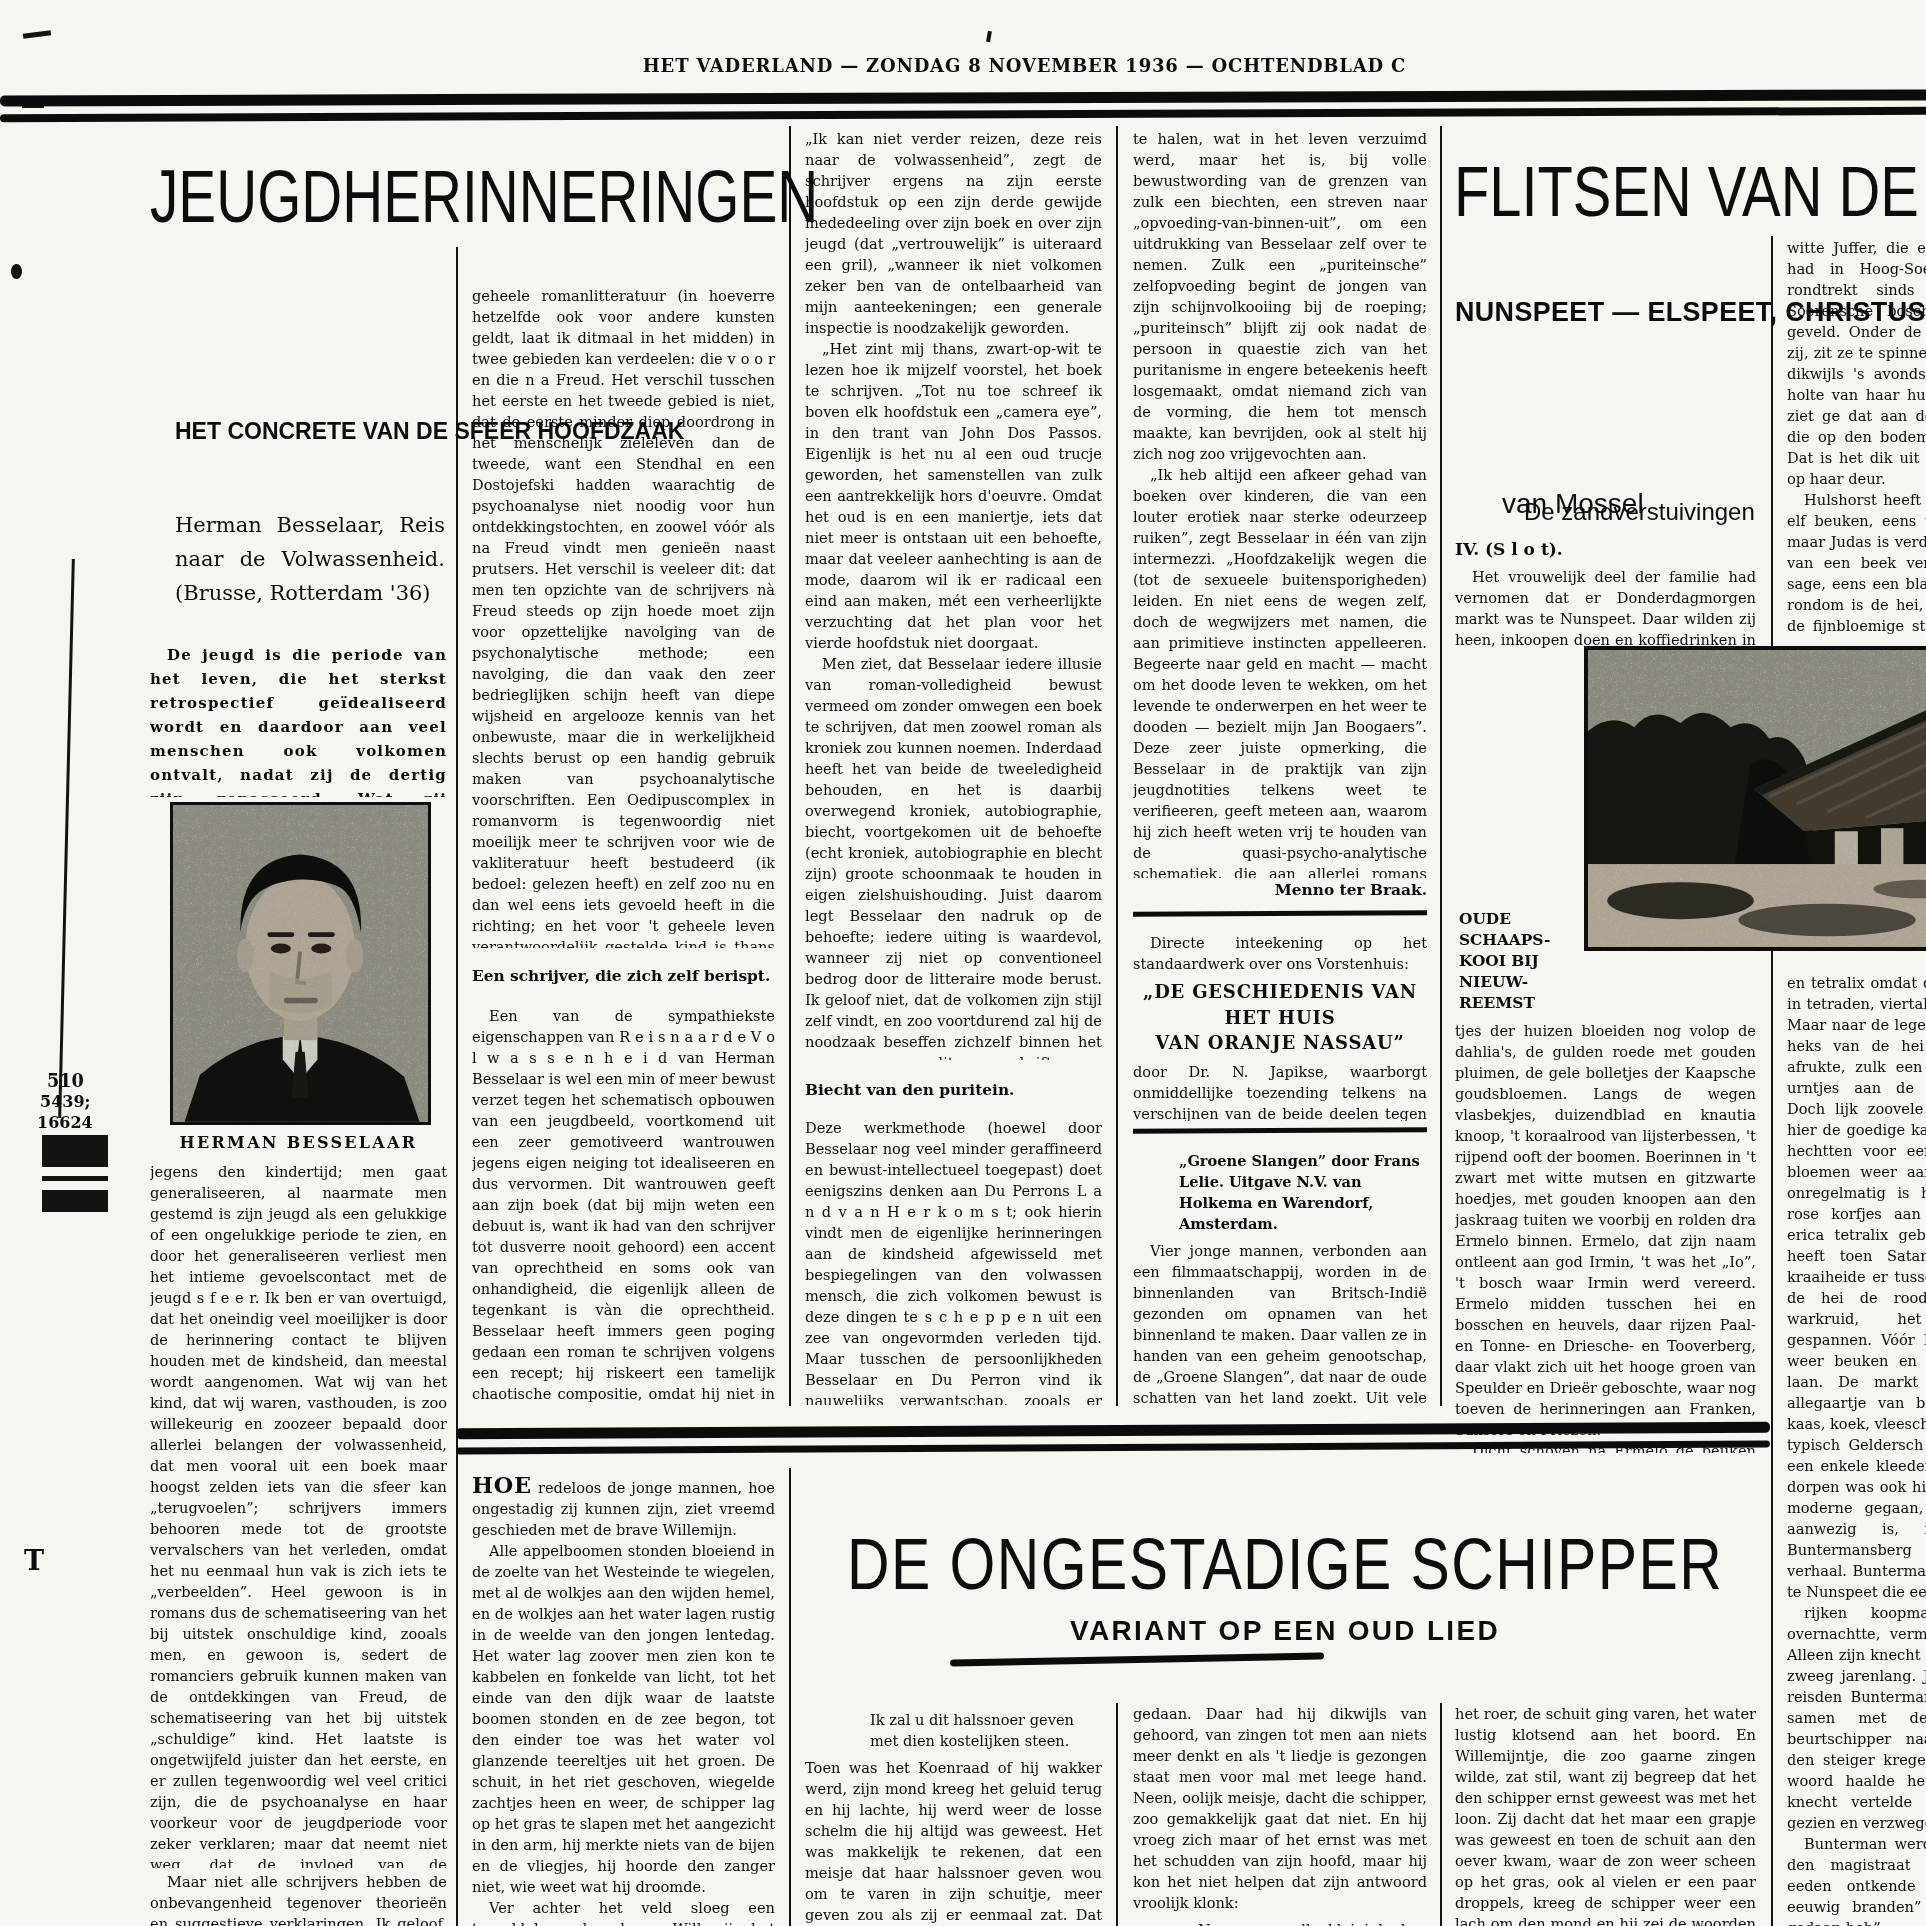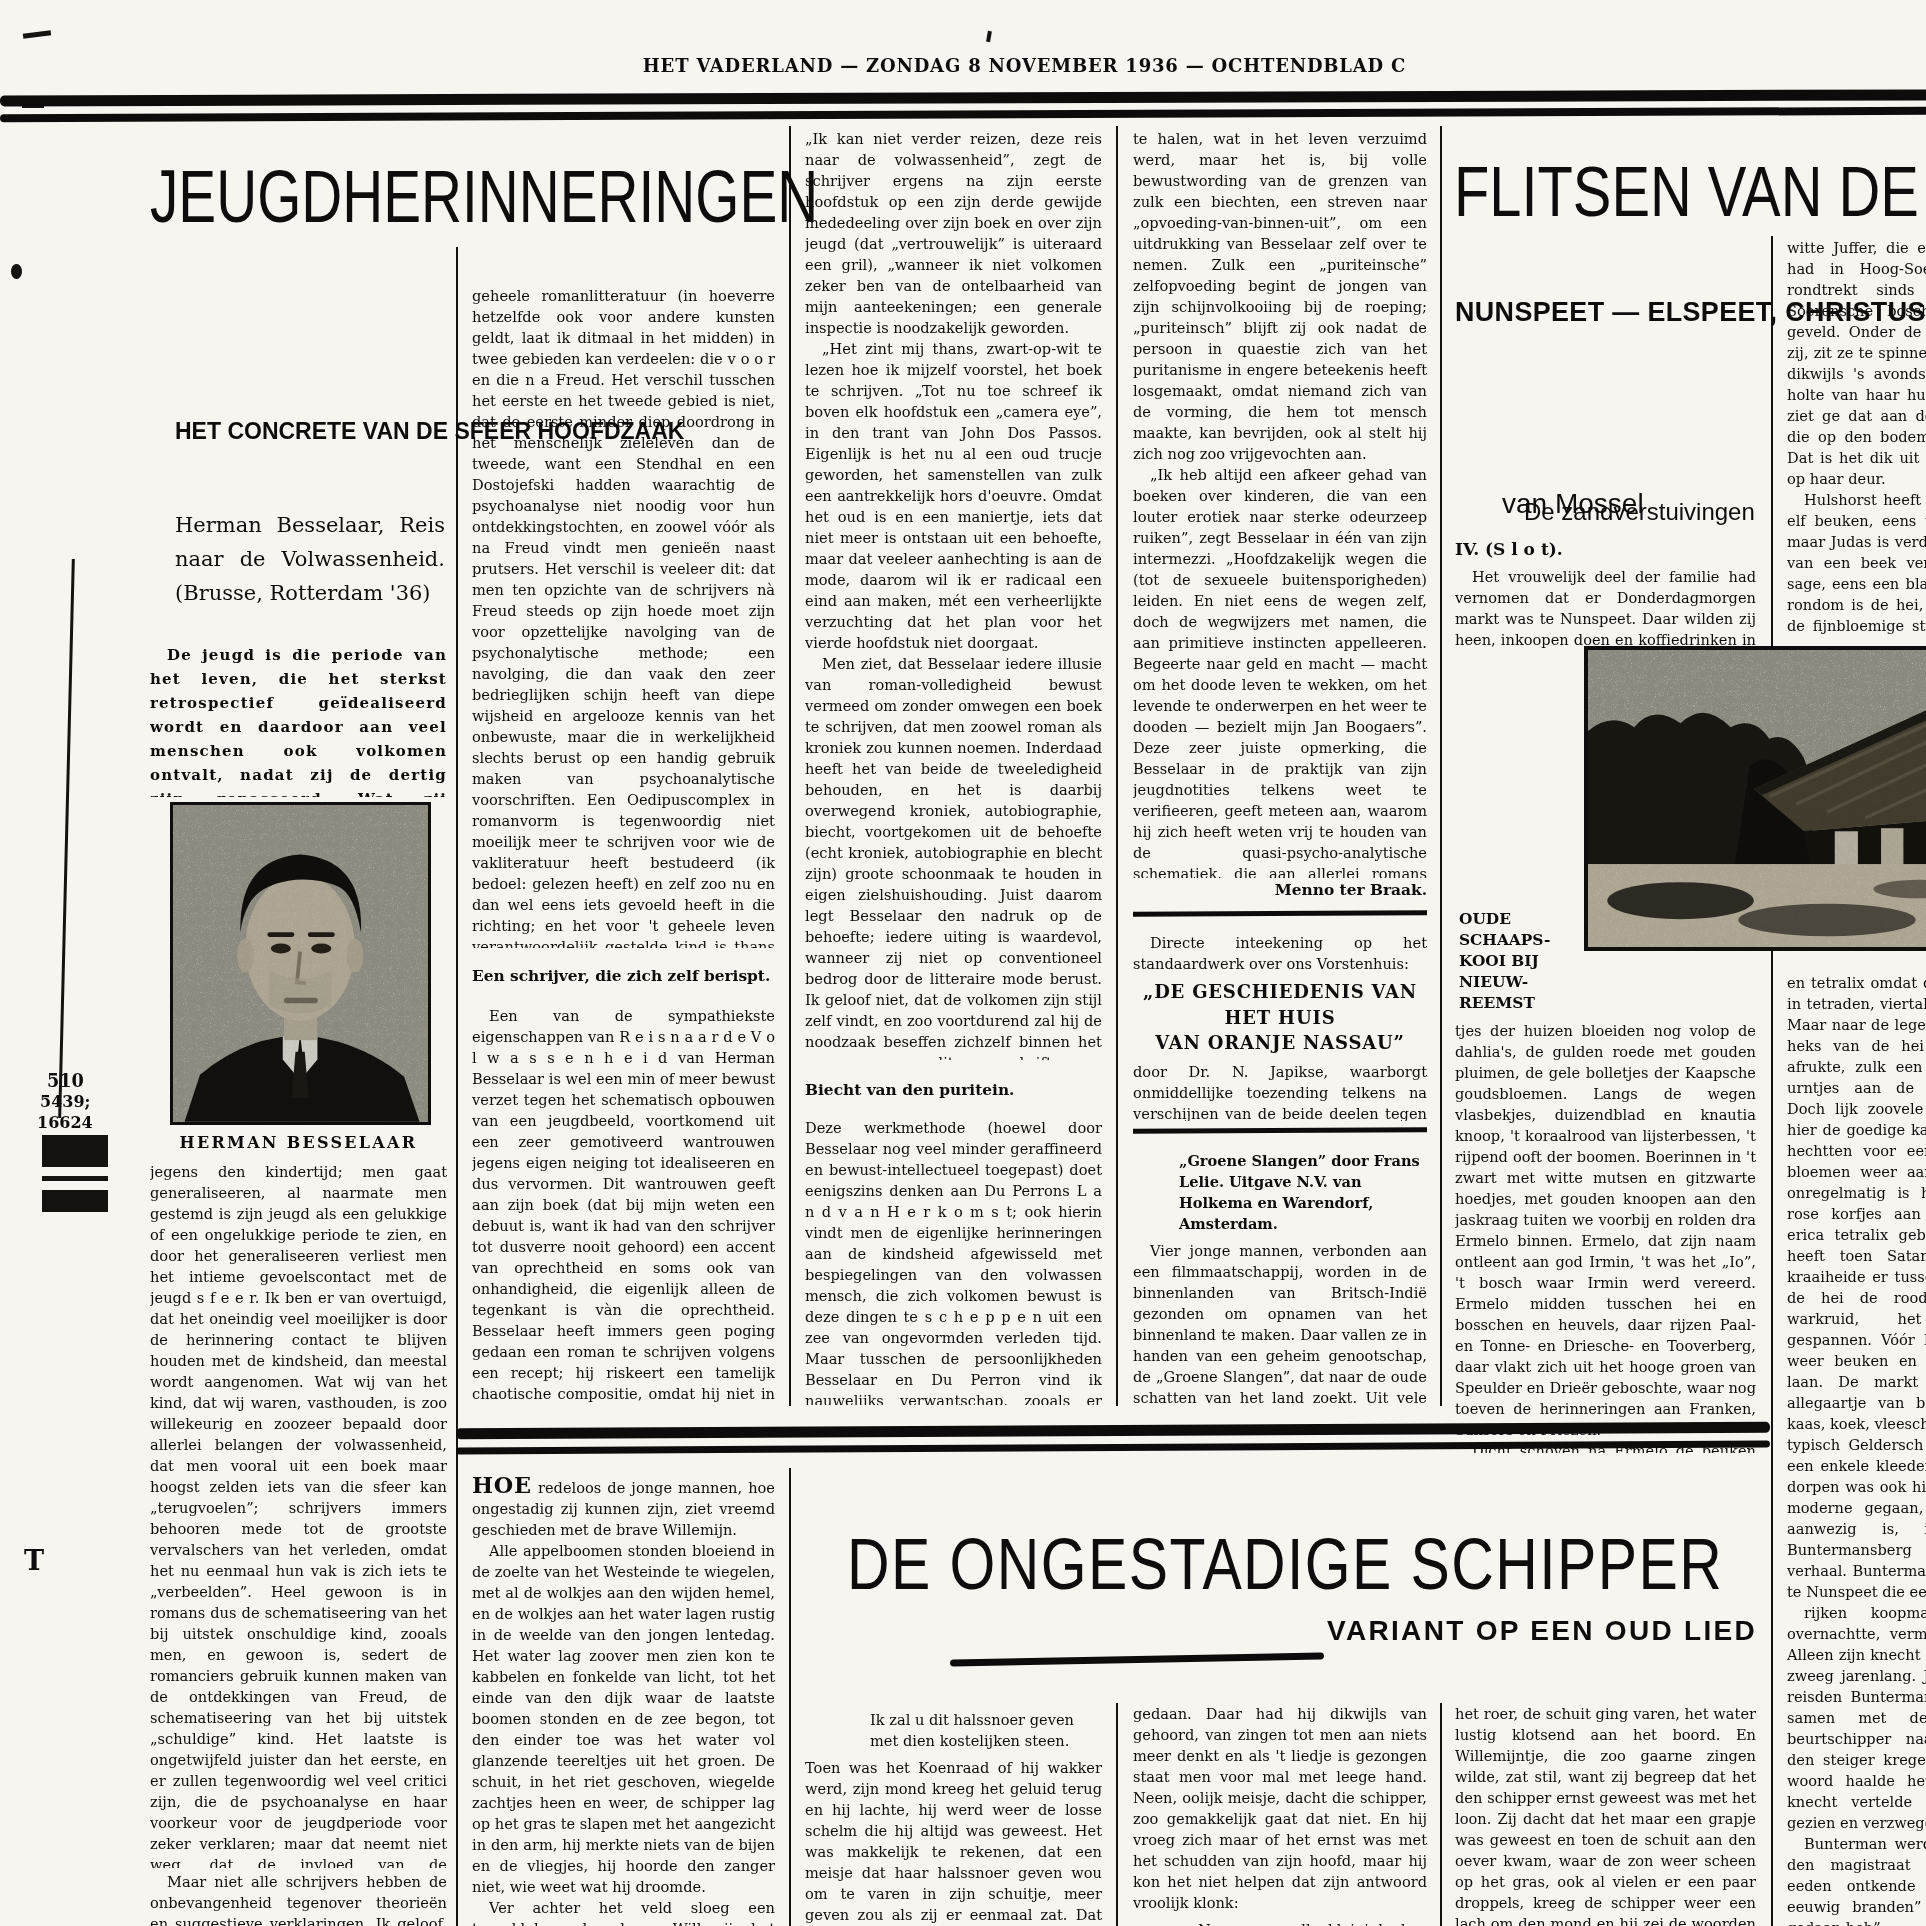--- a/index.html
+++ b/index.html
@@ -233,21 +233,21 @@
   <div class="abs body" style="left:472px;top:1475px;width:303px;height:1113px;">
     <p class="ni"><span class="lead-word">HOE</span><span> redeloos de jonge mannen, hoe ongestadig zij kunnen zijn, ziet vreemd geschieden met de brave Willemijn.</span></p>
     <p>Alle appelboomen stonden bloeiend in de zoelte van het Westeinde te wiegelen, met al de wolkjes aan den wijden hemel, en de wolkjes aan het water lagen rustig in de weelde van den jongen lentedag. Het water lag zoover men zien kon te kabbelen en fonkelde van licht, tot het einde van den dijk waar de laatste boomen stonden en de zee begon, tot den einder toe was het water vol glanzende teereltjes uit het groen. De schuit, in het riet geschoven, wiegelde zachtjes heen en weer, de schipper lag op het gras te slapen met het aangezicht in den arm, hij merkte niets van de bijen en de vliegjes, hij hoorde den zanger niet, wie weet wat hij droomde.</p>
     <p>Ver achter het veld sloeg een torenklok en daar kwam Willemijn het voetpad op, aan de eene hand haar mandje, de blauwe linten wapperend aan haar hoed, want zij kwam regelrecht van den dijk, de bloeiende boomen om haar heen. Zij keek naar rechts, naar links, zij zag het water en de schuit, maar den schipper in het gras zag zij niet dadelijk.</p>
 
   </div>
 
   <div class="abs hl" style="left:813px;top:1522px;width:944px;text-align:center;">
     <span style="display:inline-block;font-size:62px;letter-spacing:1.5px;transform:scale(0.95,1.18);transform-origin:center top;">DE ONGESTADIGE SCHIPPER</span>
   </div>
-  <div class="abs hl" style="left:813px;top:1615px;width:944px;text-align:right;font-weight:bold;font-size:28px;letter-spacing:2.3px;">VARIANT OP EEN OUD LIED</div>
+  <div class="abs hl" style="left:813px;top:1615px;width:944px;text-align:center;font-weight:bold;font-size:28px;letter-spacing:2.3px;">VARIANT OP EEN OUD LIED</div>
   <div class="rule abs" style="left:950px;top:1656px;width:374px;height:7px;transform:rotate(-1.1deg);border-radius:3.5px;"></div>
 
   <div class="abs body" style="left:805px;top:1703px;width:297px;height:886px;">
     <p class="verse">Ik zal u dit halssnoer geven
 met dien kostelijken steen.</p>
     <p class="ni">Toen was het Koenraad of hij wakker werd, zijn mond kreeg het geluid terug en hij lachte, hij werd weer de losse schelm die hij altijd was geweest. Het was makkelijk te rekenen, dat een meisje dat haar halssnoer geven wou om te varen in zijn schuitje, meer geven zou als zij er eenmaal zat. Dat was dus een buitenkansje en Koenraad moest zijn voordeel doen. Hij keek haar nog eens beter aan, niet den ring, niet de kralen, die hij toch niet dragen kon, niet haar blauwe hoedje, maar haar wangen en haar lippen keek hij aan, en hij wist wat hij zeggen wilde, wat hij dan ook zeggen moest, want varen moest zij wel, varen zou zij. Daarom kwam zij nog wat nader en zij zong zoo zachtjes als zij vragen kon:</p>
 
   </div>
 
   <div class="abs body" style="left:1133px;top:1703px;width:294px;height:886px;">

